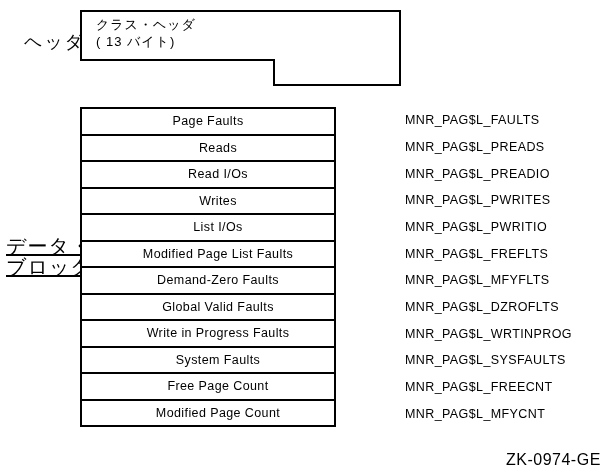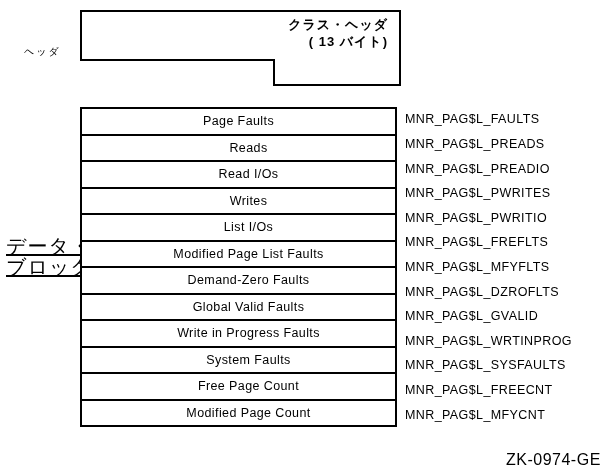--- a/index.html
+++ b/index.html
@@ -19,56 +19,55 @@
   
   .header-shape {
     position: absolute;
     left: 80px;
     top: 10px;
     width: 322px;
     height: 77px;
   }
   .header-text {
     position: absolute;
-    left: 68px;
+    left: 96px;
     top: 16px;
     width: 320px;
-    text-align: right;
+    text-align: left;
     font-size: 13px;
     line-height: 17px;
     letter-spacing: 1px;
-    font-weight: bold;
   }
 
   
   .hdr-label {
     position: absolute;
     left: 24px;
-    top: 45px;
-    font-size: 10px;
+    top: 30px;
+    font-size: 18px;
     letter-spacing: 2px;
     white-space: nowrap;
   }
   .datablock-label {
     position: absolute;
     left: 6px;
     top: 236px;
     font-size: 20px;
     line-height: 21px;
     letter-spacing: 1px;
     white-space: nowrap;
     text-decoration: underline;
   }
 
   
   .data-table {
     position: absolute;
     left: 80px;
     top: 107px;
-    width: 317px;
+    width: 256px;
     height: 320px;
     border: 2px solid #000000;
     background: #ffffff;
     display: flex;
     flex-direction: column;
   }
   .data-row {
     flex: 1 1 0;
     display: flex;
     align-items: center;
@@ -145,21 +144,20 @@
 
   <div class="symbol-col">
       <div class="symbol-item">MNR_PAG$L_FAULTS</div>
       <div class="symbol-item">MNR_PAG$L_PREADS</div>
       <div class="symbol-item">MNR_PAG$L_PREADIO</div>
       <div class="symbol-item">MNR_PAG$L_PWRITES</div>
       <div class="symbol-item">MNR_PAG$L_PWRITIO</div>
       <div class="symbol-item">MNR_PAG$L_FREFLTS</div>
       <div class="symbol-item">MNR_PAG$L_MFYFLTS</div>
       <div class="symbol-item">MNR_PAG$L_DZROFLTS</div>
-      <div class="symbol-item">MNR_PAG$L_GVALID</div>
       <div class="symbol-item">MNR_PAG$L_WRTINPROG</div>
       <div class="symbol-item">MNR_PAG$L_SYSFAULTS</div>
       <div class="symbol-item">MNR_PAG$L_FREECNT</div>
       <div class="symbol-item">MNR_PAG$L_MFYCNT</div>
     </div>
 
   <div class="figure-id">ZK-0974-GE</div>
 
 </div>
 

